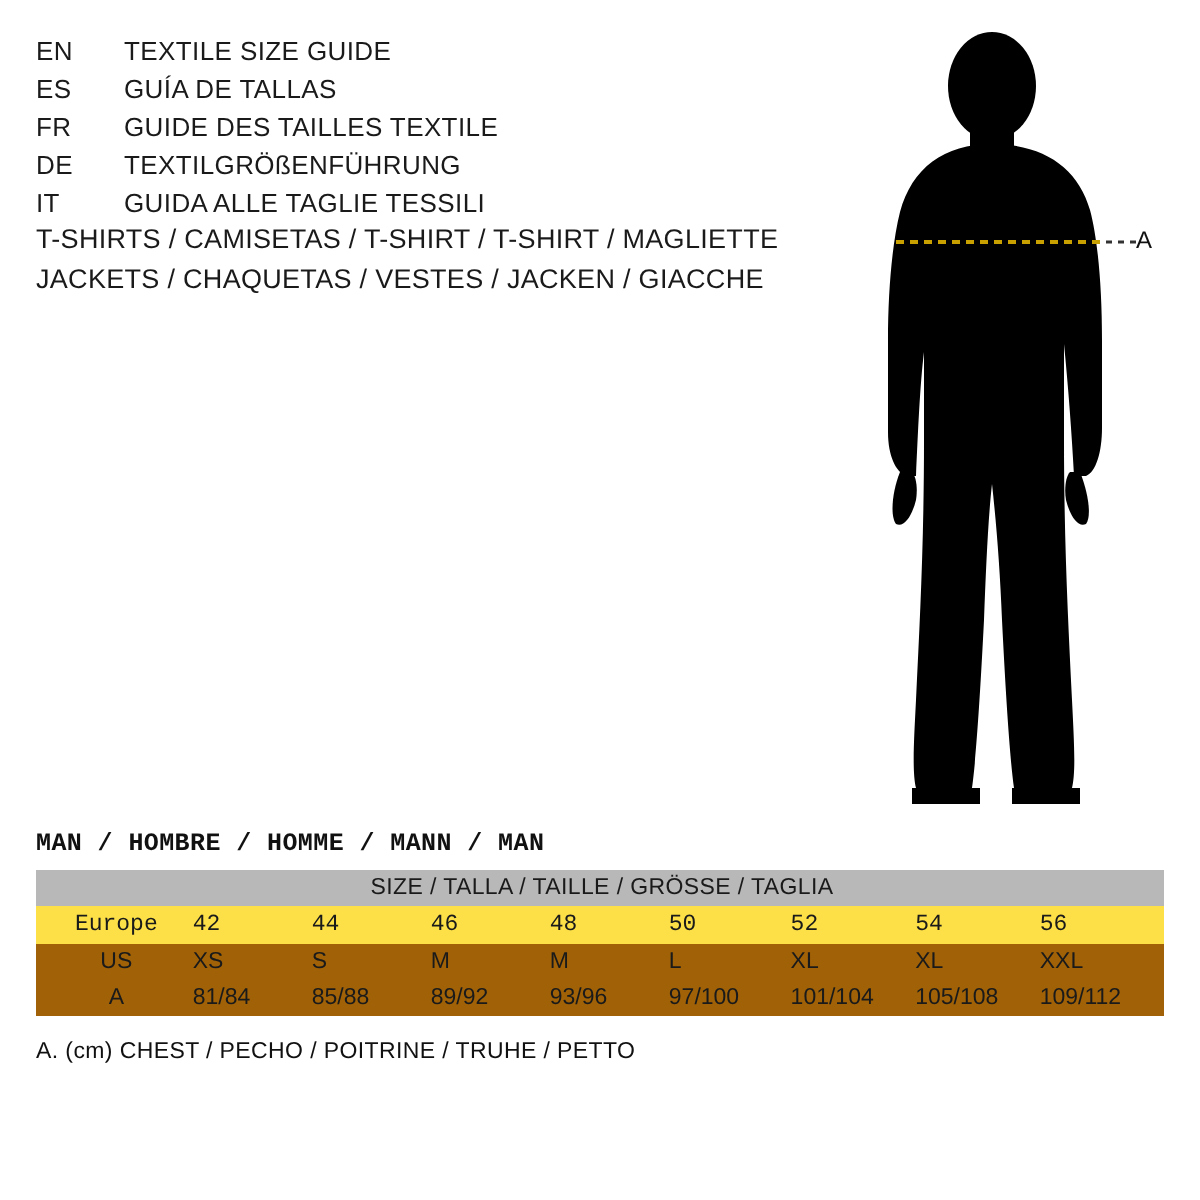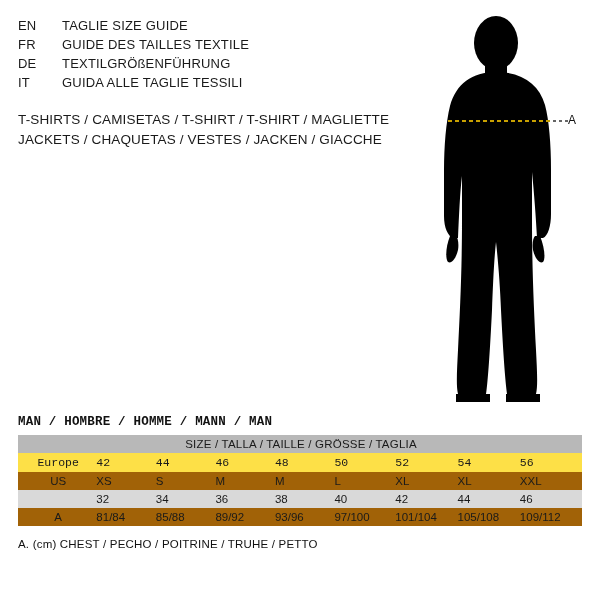--- a/index.html
+++ b/index.html
@@ -140,21 +140,25 @@
   }
 </style>
 </head>
 <body>
 
 <div class="page">
 
   <div class="lang-block">
     <div class="lang-row">
       <span class="lang-code">EN</span>
-      <span class="lang-title">TAGLIE SIZE GUIDE</span>
+      <span class="lang-title">TEXTILE SIZE GUIDE</span>
+    </div>
+    <div class="lang-row">
+      <span class="lang-code">ES</span>
+      <span class="lang-title">GUÍA DE TALLAS</span>
     </div>
     <div class="lang-row">
       <span class="lang-code">FR</span>
       <span class="lang-title">GUIDE DES TAILLES TEXTILE</span>
     </div>
     <div class="lang-row">
       <span class="lang-code">DE</span>
       <span class="lang-title">TEXTILGRÖßENFÜHRUNG</span>
     </div>
     <div class="lang-row">
@@ -241,31 +245,20 @@
           <td class="val">XS</td>
           <td class="val">S</td>
           <td class="val">M</td>
           <td class="val">M</td>
           <td class="val">L</td>
           <td class="val">XL</td>
           <td class="val">XL</td>
           <td class="val">XXL</td>
         </tr>
 
-        <tr class="shade2">
-          <td class="first-col"></td>
-          <td class="val">32</td>
-          <td class="val">34</td>
-          <td class="val">36</td>
-          <td class="val">38</td>
-          <td class="val">40</td>
-          <td class="val">42</td>
-          <td class="val">44</td>
-          <td class="val">46</td>
-        </tr>
 
         <tr class="plain">
           <td class="first-col">A</td>
           <td class="val">81/84</td>
           <td class="val">85/88</td>
           <td class="val">89/92</td>
           <td class="val">93/96</td>
           <td class="val">97/100</td>
           <td class="val">101/104</td>
           <td class="val">105/108</td>

